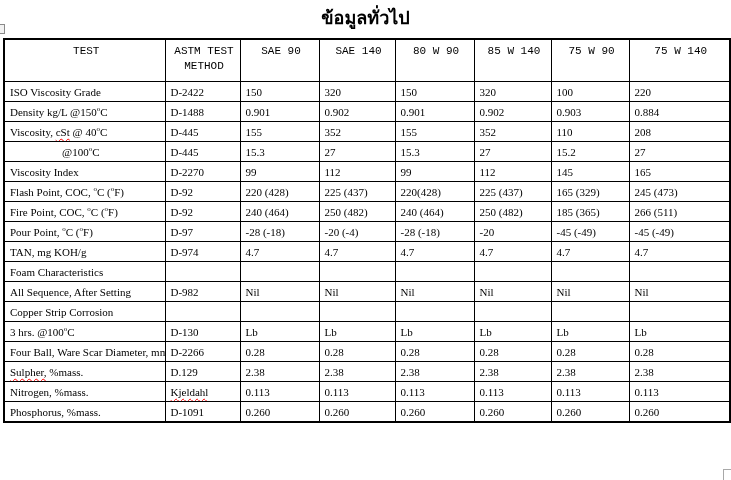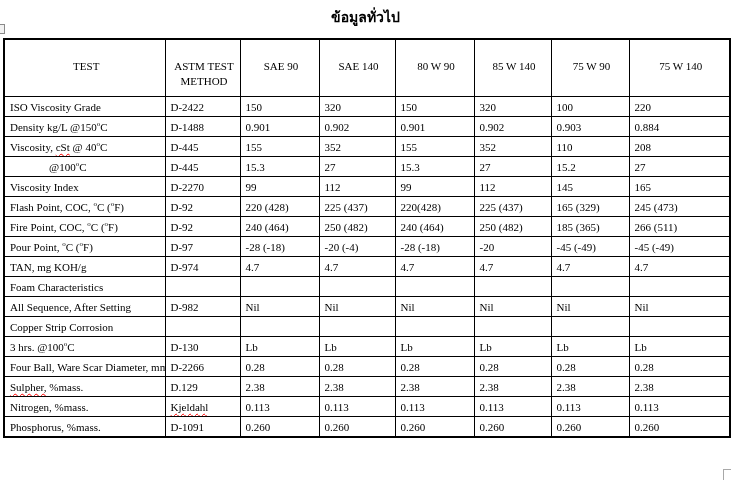--- a/index.html
+++ b/index.html
@@ -3,45 +3,45 @@
 <meta charset="utf-8">
 <style>
   html,body{margin:0;padding:0;}
   body{
     width:731px;height:480px;background:#ffffff;color:#000;
     font-family:"Liberation Serif", serif;
   }
   .page{position:relative;width:731px;height:480px;overflow:hidden;background:#fff;}
   .doc-title{
     position:absolute;top:6px;left:0;width:731px;text-align:center;
-    font-weight:bold;font-size:14px;line-height:24px;font-family:Liberation Serif, serif;
+    font-weight:bold;font-size:18px;line-height:24px;font-family:Liberation Serif, serif;
   }
   .select-handle{
     position:absolute;left:-5px;top:24px;width:10px;height:10px;
     border:1px solid #8a8a8a;background:#f2f2f2;box-sizing:border-box;
   }
   .resize-handle{
     position:absolute;left:723px;top:469px;width:14px;height:14px;
     border:1px solid #a8a8a8;background:#ffffff;box-sizing:border-box;
   }
   table.spec{
     position:absolute;left:3px;top:38px;width:726px;
     border-collapse:collapse;table-layout:fixed;
     font-size:11px;border:2px solid #000;
   }
   .spec th,.spec td{
     border:1px solid #000;padding:1px 2px 1px 5px;
     overflow:hidden;white-space:nowrap;
   }
   .spec thead th{
     font-weight:normal;vertical-align:top;
-    height:36px;padding-top:19px;line-height:15px;white-space:normal;
+    height:36px;padding-top:4px;line-height:15px;white-space:normal;font-family:Liberation Mono, monospace;
   }
   .spec tbody td{height:17px;vertical-align:middle;text-align:left;}
-  td.ind{padding-left:44px;margin-top:16px;}
+  td.ind{padding-left:57px;margin-top:16px;}
   sup.deg{font-size:7px;line-height:0;vertical-align:super;letter-spacing:0;}
   .sq{
     text-decoration:underline;
     text-decoration-style:wavy;
     text-decoration-color:#ff0000;
     text-decoration-thickness:1px;
     text-underline-offset:2px;
     text-decoration-skip-ink:none;
   }
 </style>

